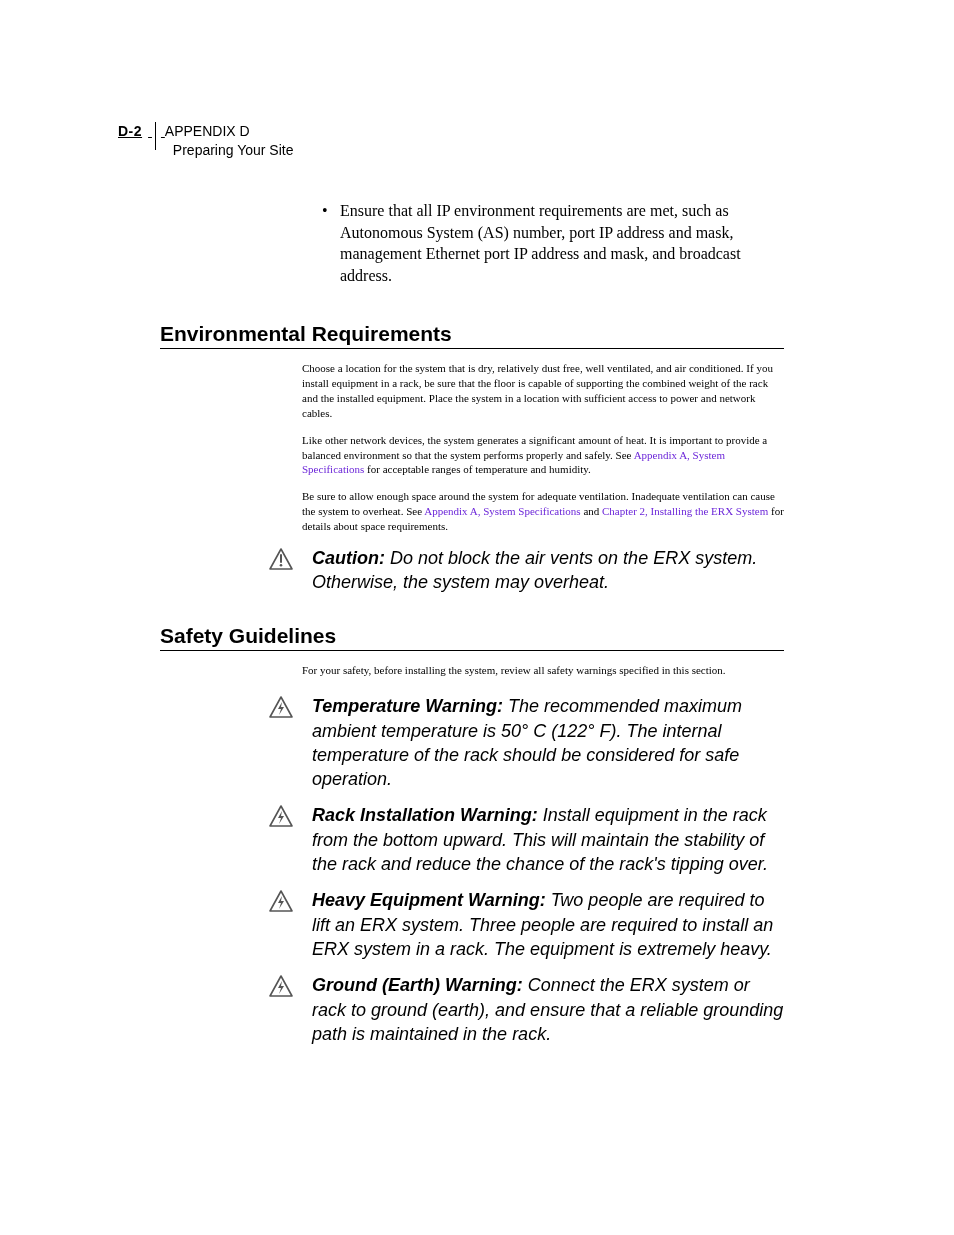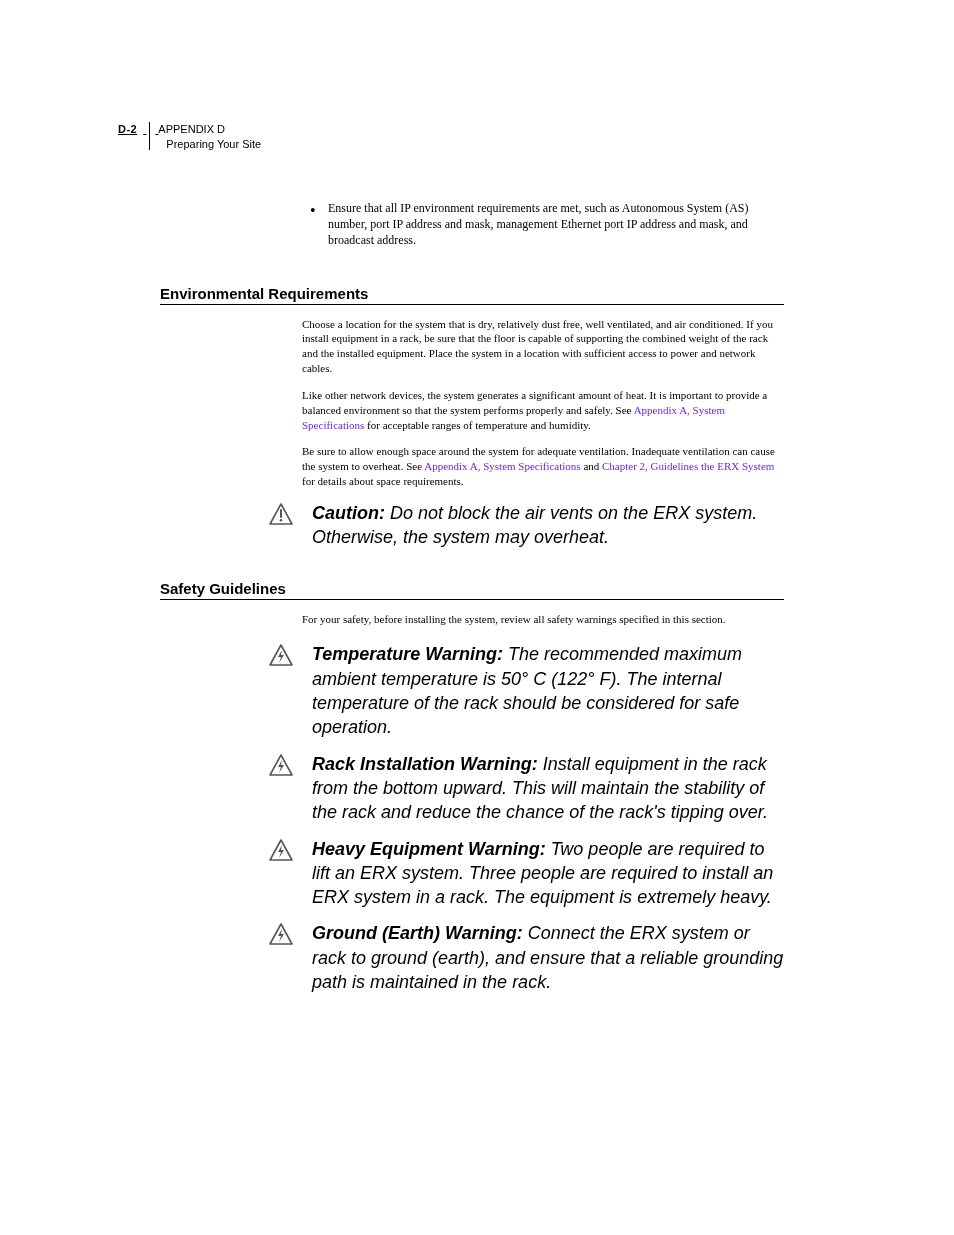--- a/index.html
+++ b/index.html
@@ -18,21 +18,21 @@
     padding: 120px 170px 160px 160px; 
     box-sizing: border-box;
   }
 
   
   .runhead {
     position: absolute;
     left: 118px;
     top: 122px;
     font-family: Arial, Helvetica, sans-serif;
-    font-size: 11px;
+    font-size: 14px;
     line-height: 1.35;
     color: #000;
     text-decoration: underline;
   }
   .runhead .pgnum { font-weight: 700; margin-right: 6px; letter-spacing: .5px;}
   .runhead .divider {
     display: inline-block;
     width: 0px;
     height: 28px;
     border-left: 1px solid #000;
@@ -50,37 +50,37 @@
   }
 
   
   ul.body {
     margin: 80px 0 36px 0;
     padding: 0 0 0 26px;
     list-style: none;
   }
   ul.body li {
     position: relative;
-    font-size: 12px;
-    line-height: 1.35;
-    margin: 0;
+    font-size: 16px;
+    line-height: 1.35;
+    margin: 12px;
   }
   ul.body li::before {
     content: "•";
     position: absolute;
     left: -18px;
     top: 0;
     font-size: 16px;
   }
 
   
   h2.section {
     font-family: Arial, Helvetica, sans-serif;
     font-weight:700;
-    font-size: 15px;
+    font-size: 21px;
     letter-spacing: 0px;
     margin: 30px 0 4px 0;
     padding: 0 0 2px 0;
     border-bottom: 1px solid #000;
   }
 
   
   .col p.body {
     font-size: 11px;
     line-height: 1.35;
@@ -140,21 +140,21 @@
       <h2 class="section">Environmental Requirements</h2>
     </div>
 
     <p class="body">Choose a location for the system that is dry, relatively dust free, well ventilated, and air conditioned. If you install equipment in a rack, be sure that the floor is capable of supporting the combined weight of the rack and the installed equipment. Place the system in a location with sufficient access to power and network cables.</p>
 
     <p class="body">
       <span>Like other network devices, the system generates a significant amount of heat. It is important to provide a balanced environment so that the system performs properly and safely. See </span><a class="xref" href="#">Appendix A, System Specifications</a><span> for acceptable ranges of temperature and humidity.</span>
     </p>
 
     <p class="body">
-      <span>Be sure to allow enough space around the system for adequate ventilation. Inadequate ventilation can cause the system to overheat. See </span><a class="xref" href="#">Appendix A, System Specifications</a><span> and </span><a class="xref" href="#">Chapter 2, Guidelines the ERX System</a><span> for details about space requirements.</span>
+      <span>Be sure to allow enough space around the system for adequate ventilation. Inadequate ventilation can cause the system to overheat. See </span><a class="xref" href="#">Appendix A, System Specifications</a><span> and </span><a class="xref" href="#">Chapter 2, Installing the ERX System</a><span> for details about space requirements.</span>
     </p>
 
     <div class="hanging-wrap">
       <div style="margin-left:108px">
         <div class="wrow">
           <span class="caution-ico">
             <svg viewBox="0 0 26 24" width="26" height="24" aria-hidden="true">
               <path d="M13 2 L24 22 L2 22 Z" fill="none" stroke="#555" stroke-width="1.6" stroke-linejoin="round"></path>
               <line x1="13" y1="8" x2="13" y2="15" stroke="#555" stroke-width="2" stroke-linecap="round"></line>
               <circle cx="13" cy="18.2" r="1.3" fill="#555"></circle>

